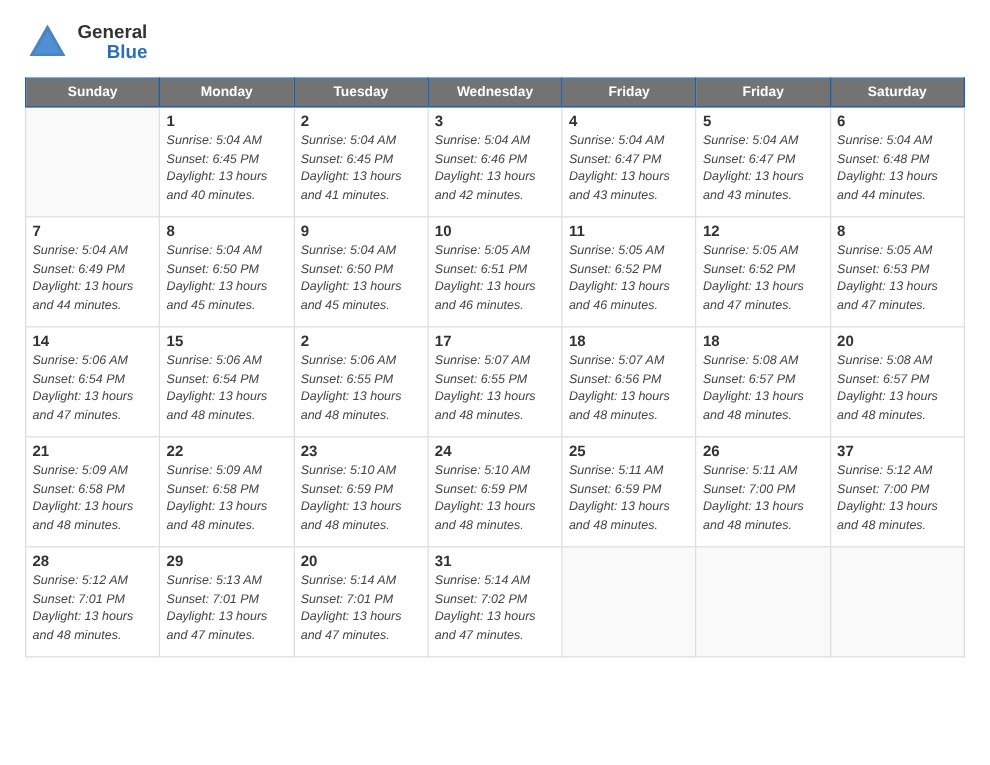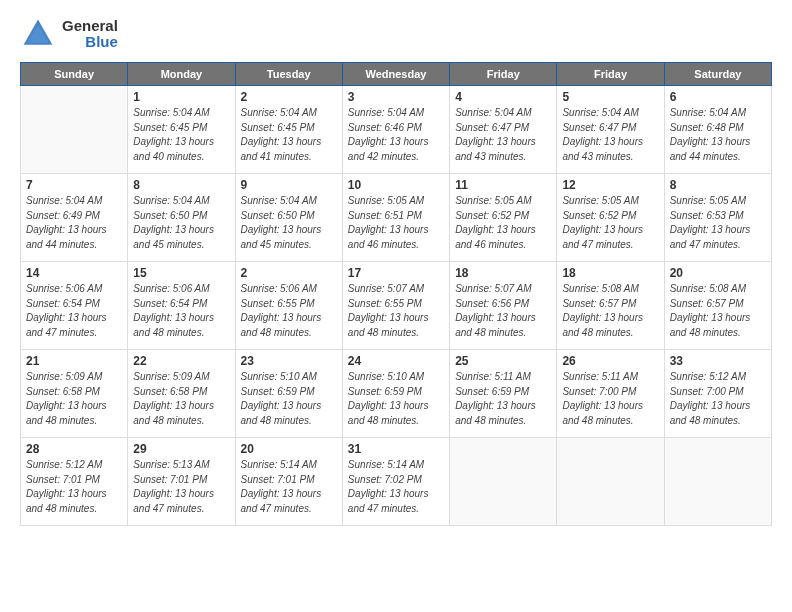--- a/index.html
+++ b/index.html
@@ -316,21 +316,21 @@
 and 48 minutes.</div>
           </td>
           <td>
             <span class="day-number">26</span>
             <div class="cell-info" style="white-space: pre-line;">Sunrise: 5:11 AM
 Sunset: 7:00 PM
 Daylight: 13 hours
 and 48 minutes.</div>
           </td>
           <td>
-            <span class="day-number">33</span>
+            <span class="day-number">37</span>
             <div class="cell-info" style="white-space: pre-line;">Sunrise: 5:12 AM
 Sunset: 7:00 PM
 Daylight: 13 hours
 and 48 minutes.</div>
           </td>
         </tr>
         <tr>
           <td>
             <span class="day-number">28</span>
             <div class="cell-info" style="white-space: pre-line;">Sunrise: 5:12 AM

